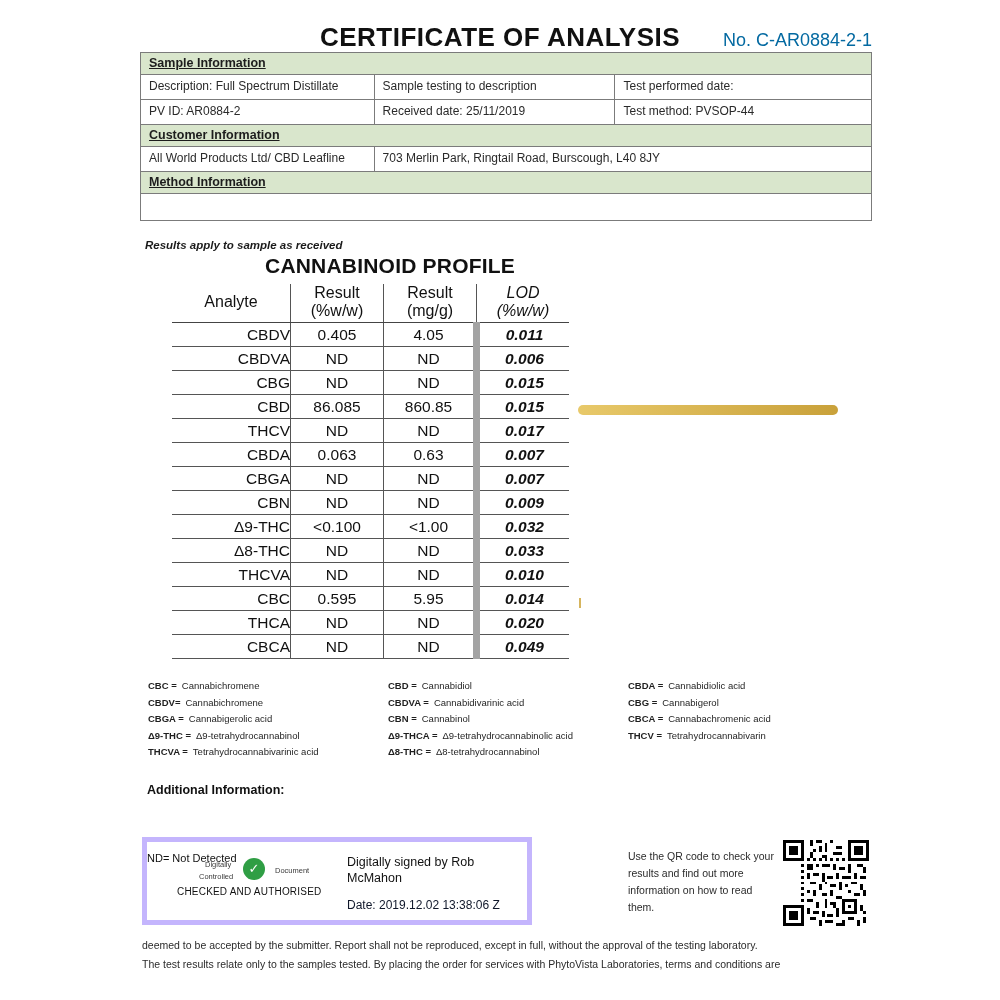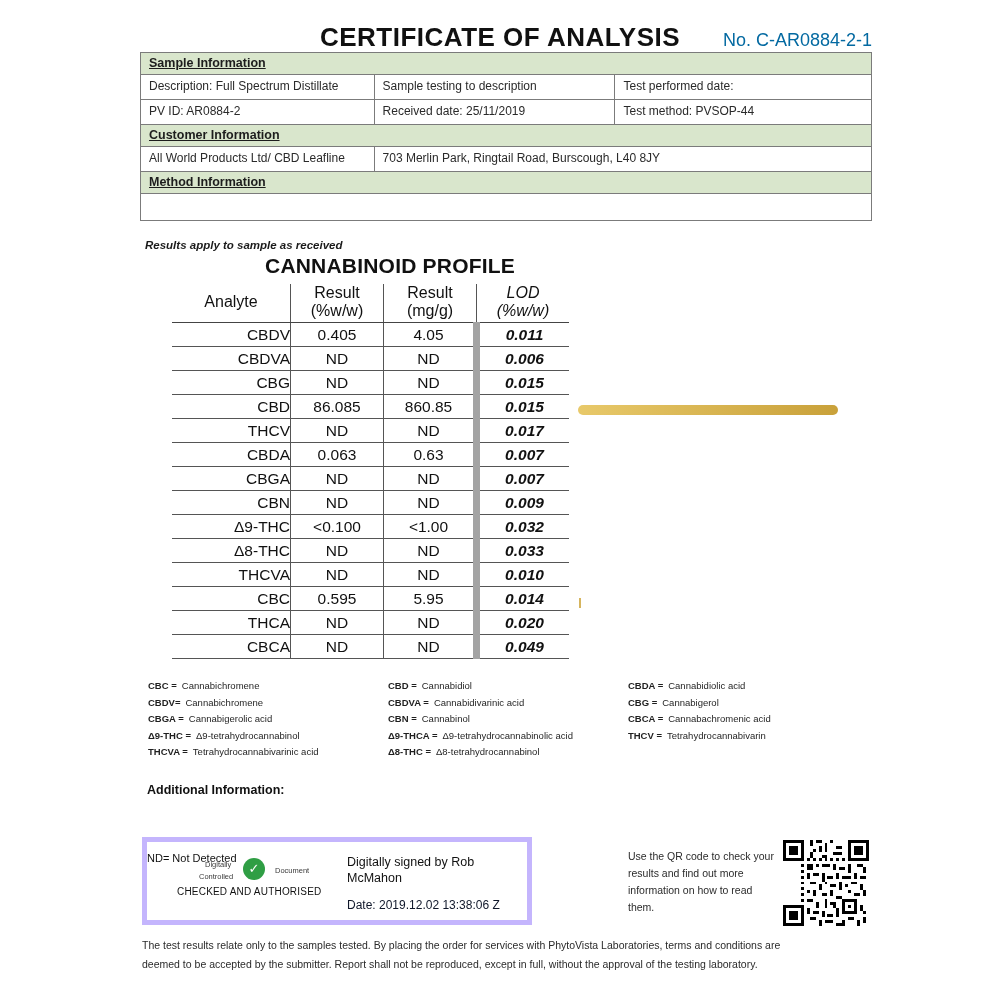--- a/index.html
+++ b/index.html
@@ -641,17 +641,17 @@
           <rect x="22" y="26" width="2" height="1"></rect>
         <rect x="25" y="27" width="1" height="2"></rect>
           <rect x="27" y="26" width="1" height="2"></rect>
         <rect x="26" y="22" width="1" height="2"></rect>
           <rect x="27" y="24" width="1" height="1"></rect>
       </g>
     </svg>
   </div>
 
   <div class="footer">
+    <div>deemed to be accepted by the submitter. Report shall not be reproduced, except in full, without the approval of the testing laboratory.</div>
     <div>The test results relate only to the samples tested.  By placing the order for services with PhytoVista Laboratories, terms and conditions are</div>
-    <div>deemed to be accepted by the submitter. Report shall not be reproduced, except in full, without the approval of the testing laboratory.</div>
   </div>
 
 </div>
 
 </body></html>

